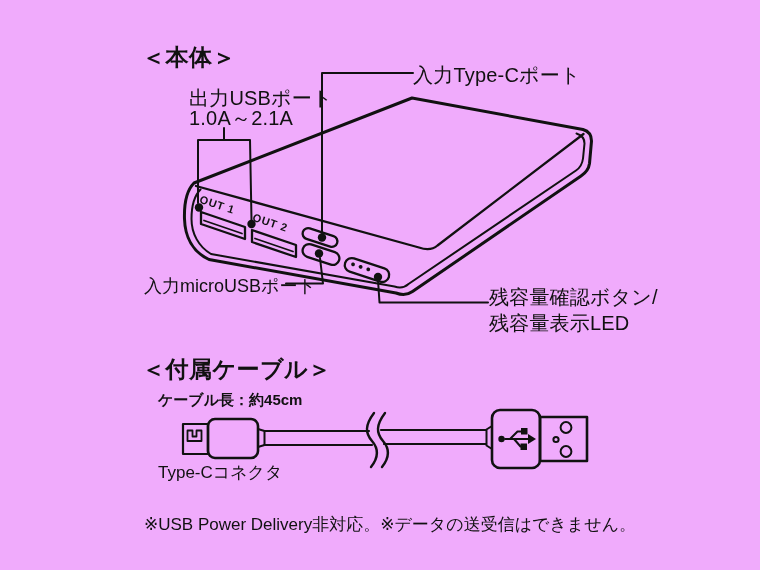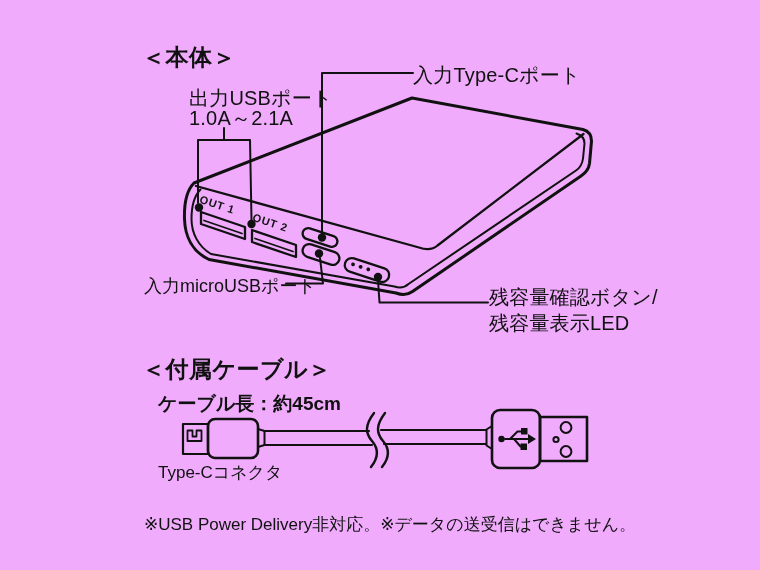--- a/index.html
+++ b/index.html
@@ -4,21 +4,21 @@
 <style>
   html,body{margin:0;padding:0;background:#fff;}
   #stage{
     position:relative;width:760px;height:570px;background:#f0abfc;overflow:hidden;
     font-family:"Liberation Sans","DejaVu Sans",sans-serif;color:#111;
   }
   .abs{position:absolute;white-space:nowrap;}
   .sec-title{font-size:23px;font-weight:700;letter-spacing:0.5px;}
   .lbl{font-size:20px;font-weight:500;letter-spacing:0.2px;}
   .lbl-sm{font-size:18px;font-weight:400;text-align:center;}
-  .cable-len{font-size:19px;font-weight:600;text-align:right;}
+  .cable-len{font-size:15px;font-weight:600;text-align:right;}
   .conn-lbl{font-size:17px;font-weight:500;}
   .footer-note{font-size:17px;font-weight:500;}
   .port-text{
     font-size:11px;font-weight:700;letter-spacing:0.8px;
     transform:rotate(18.5deg);transform-origin:left top;
   }
   svg{position:absolute;left:0;top:0;}
   .ln{stroke:#111;fill:none;stroke-linecap:round;stroke-linejoin:round;}
 </style>
 </head>

